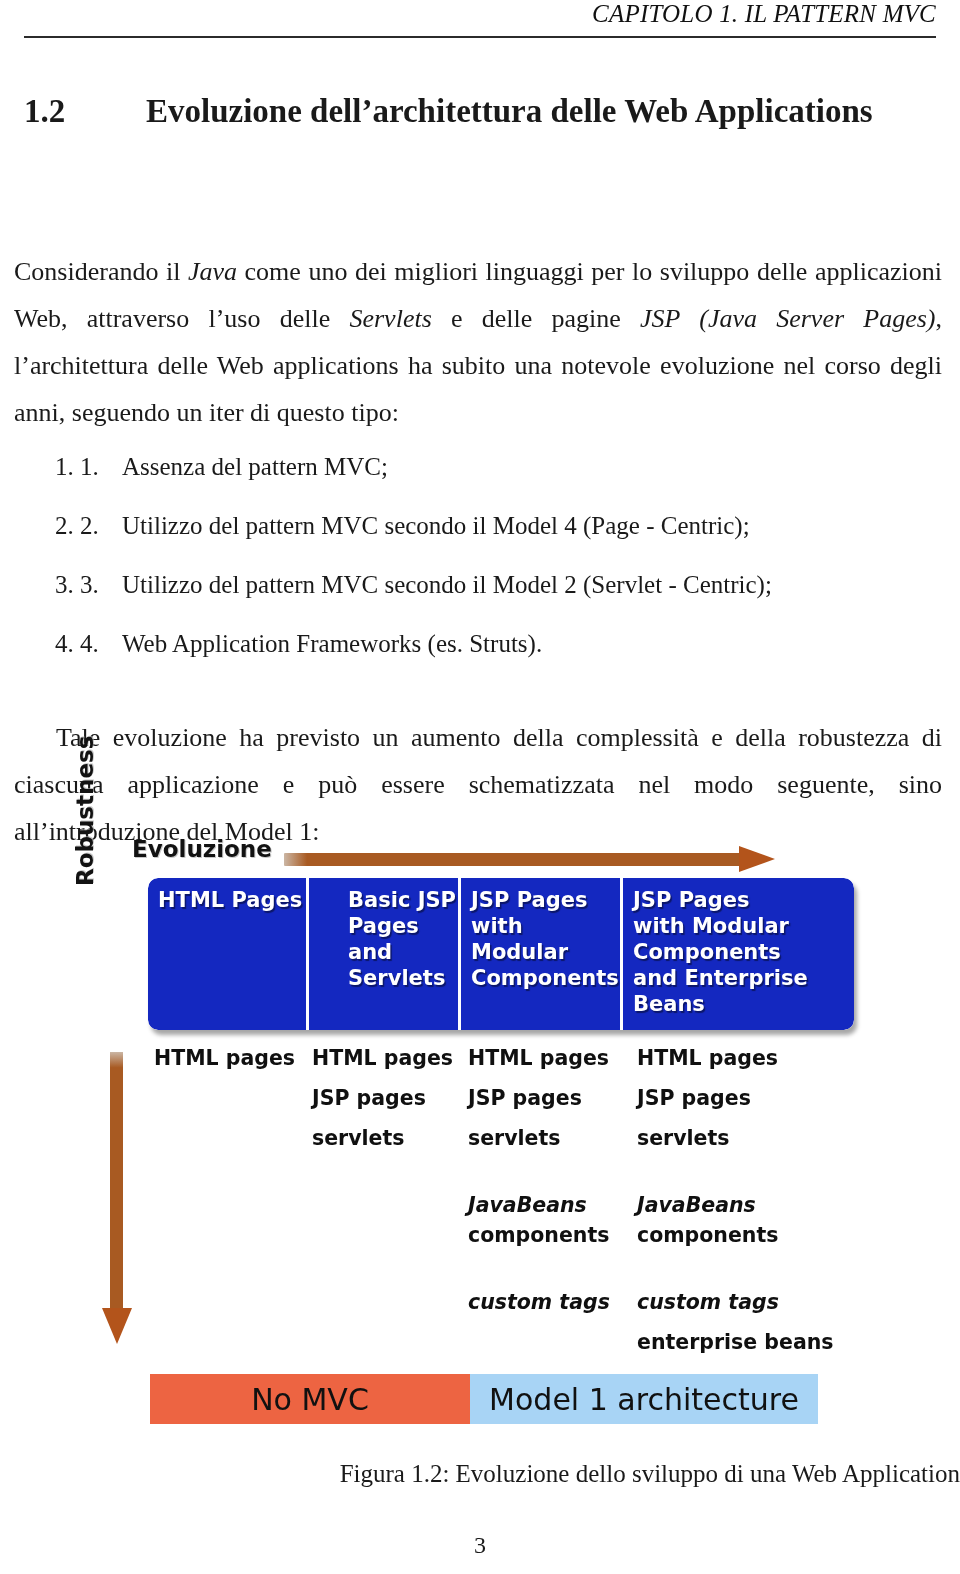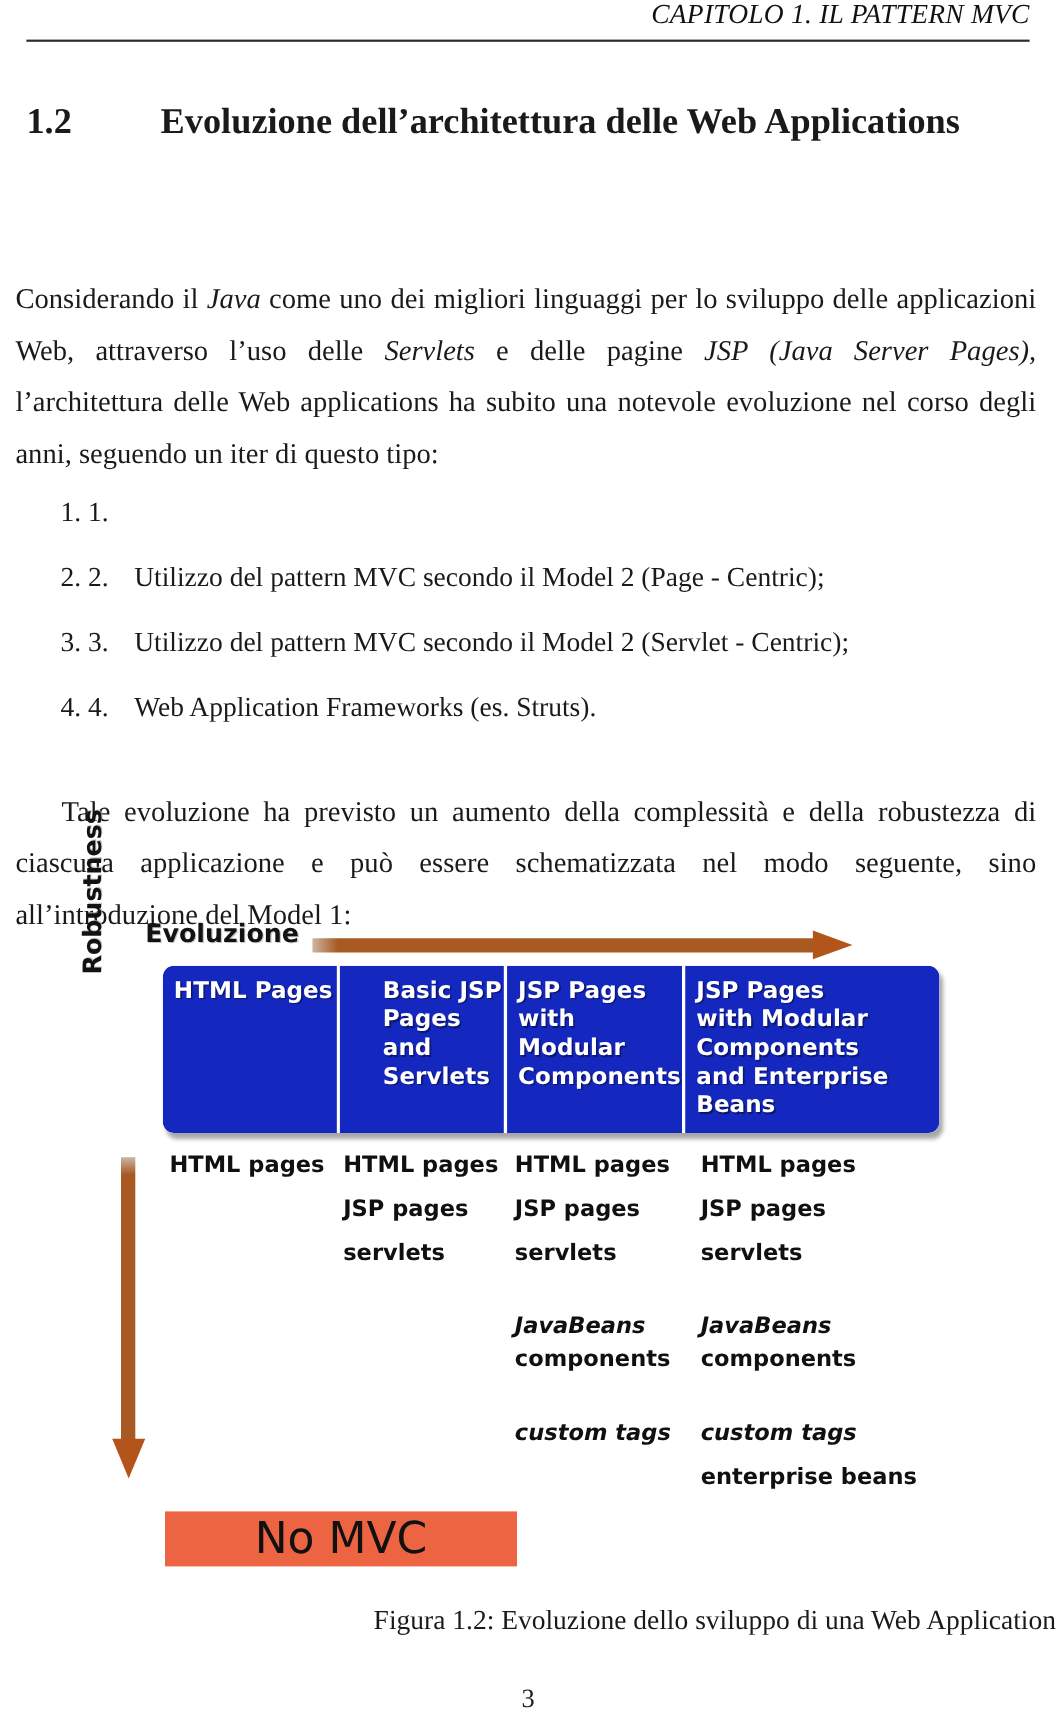--- a/index.html
+++ b/index.html
@@ -249,21 +249,21 @@
     top: 548px;
     height: 50px;
     display: flex;
   }
   .legend-bar {
     height: 50px;
     display: flex;
     align-items: center;
     justify-content: center;
     font-family: "DejaVu Sans", "Liberation Sans", sans-serif;
-    font-size: 40px;
+    font-size: 30px;
     color: #111111;
     white-space: nowrap;
     box-sizing: border-box;
   }
   .lb-nomvc { width: 320px; background: #ed6442; }
   .lb-model1 { width: 348px; background: #a8d4f5; }
 
   
   .figure-caption {
     position: absolute;
@@ -295,24 +295,25 @@
 <h1 class="section-heading">
   <span class="sec-num">1.2</span>
   <span class="sec-text">Evoluzione dell’architettura delle Web Applications</span>
 </h1>
 
 <p class="body-block para-intro"><span>Considerando il </span><span class="it">Java</span><span> come uno dei migliori linguaggi per lo sviluppo delle applicazioni Web, attraverso l’uso delle </span><span class="it">Servlets</span><span> e delle pagine </span><span class="it">JSP (Java Server Pages)</span><span>, l’architettura delle Web applications ha subito una notevole evoluzione nel corso degli anni, seguendo un iter di questo tipo:</span></p>
 
 <ol class="numbered-list" style="top:428px;">
   <li class="li">
     <span class="marker">1.</span>
+    <span>Assenza del pattern MVC;</span>
   </li>
   <li class="li">
     <span class="marker">2.</span>
-    <span>Utilizzo del pattern MVC secondo il Model 2 (Page - Centric);</span>
+    <span>Utilizzo del pattern MVC secondo il Model 4 (Page - Centric);</span>
   </li>
   <li class="li">
     <span class="marker">3.</span>
     <span>Utilizzo del pattern MVC secondo il Model 2 (Servlet - Centric);</span>
   </li>
   <li class="li">
     <span class="marker">4.</span>
     <span>Web Application Frameworks (es. Struts).</span>
   </li>
 </ol>
@@ -384,18 +385,19 @@
       <div class="fitem tight gap">JavaBeans</div>
       <div class="fitem tight">components</div>
       <div class="fitem gap">custom tags</div>
       <div class="fitem">enterprise beans</div>
     </div>
 
   </div>
 
   <div class="legend-bars">
     <div class="legend-bar lb-nomvc">No MVC</div>
+    <div class="legend-bar lb-model1">Model 1 architecture</div>
   </div>
 
 </div>
 
 <div class="figure-caption">Figura 1.2: Evoluzione dello sviluppo di una Web Application</div>
 <div class="folio">3</div>
 
 </body></html>

